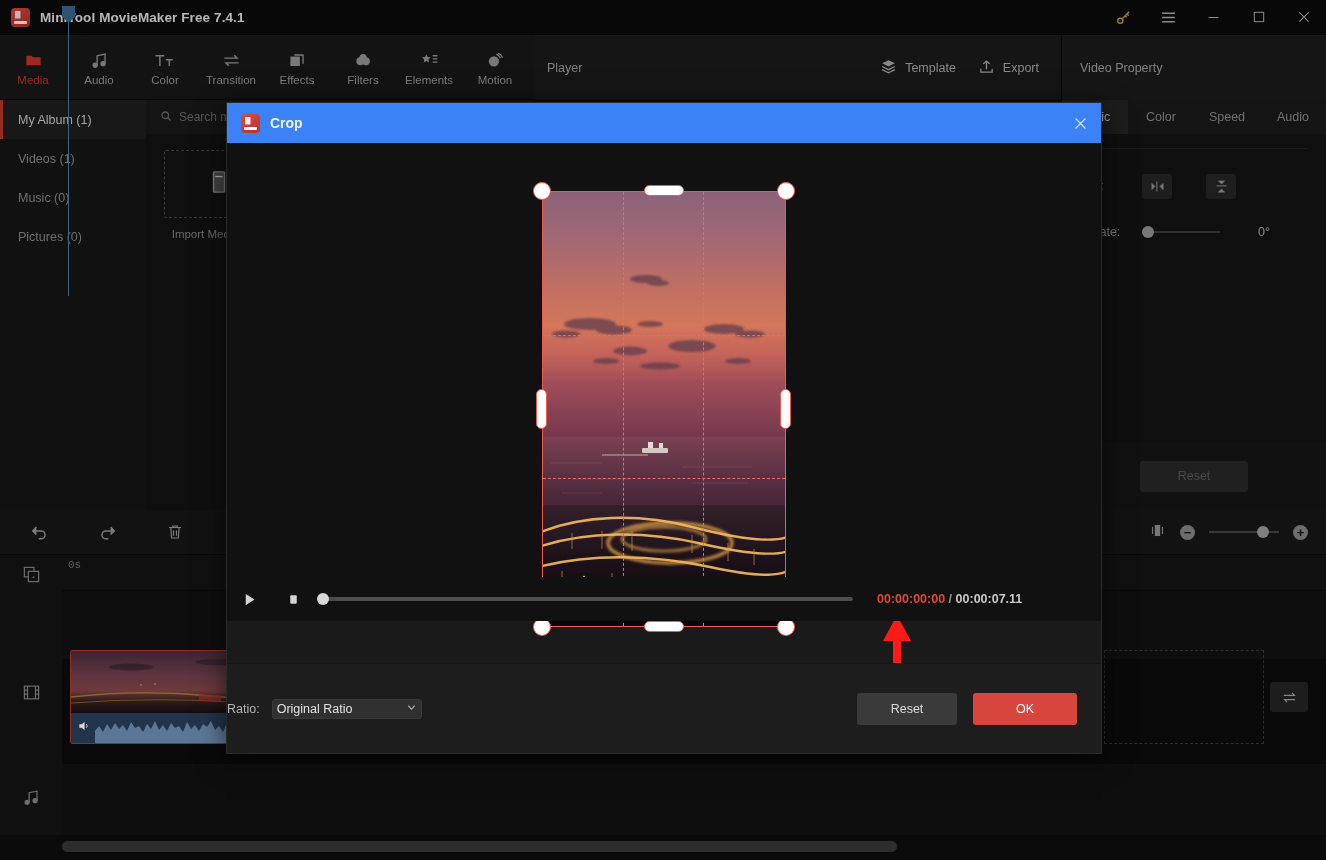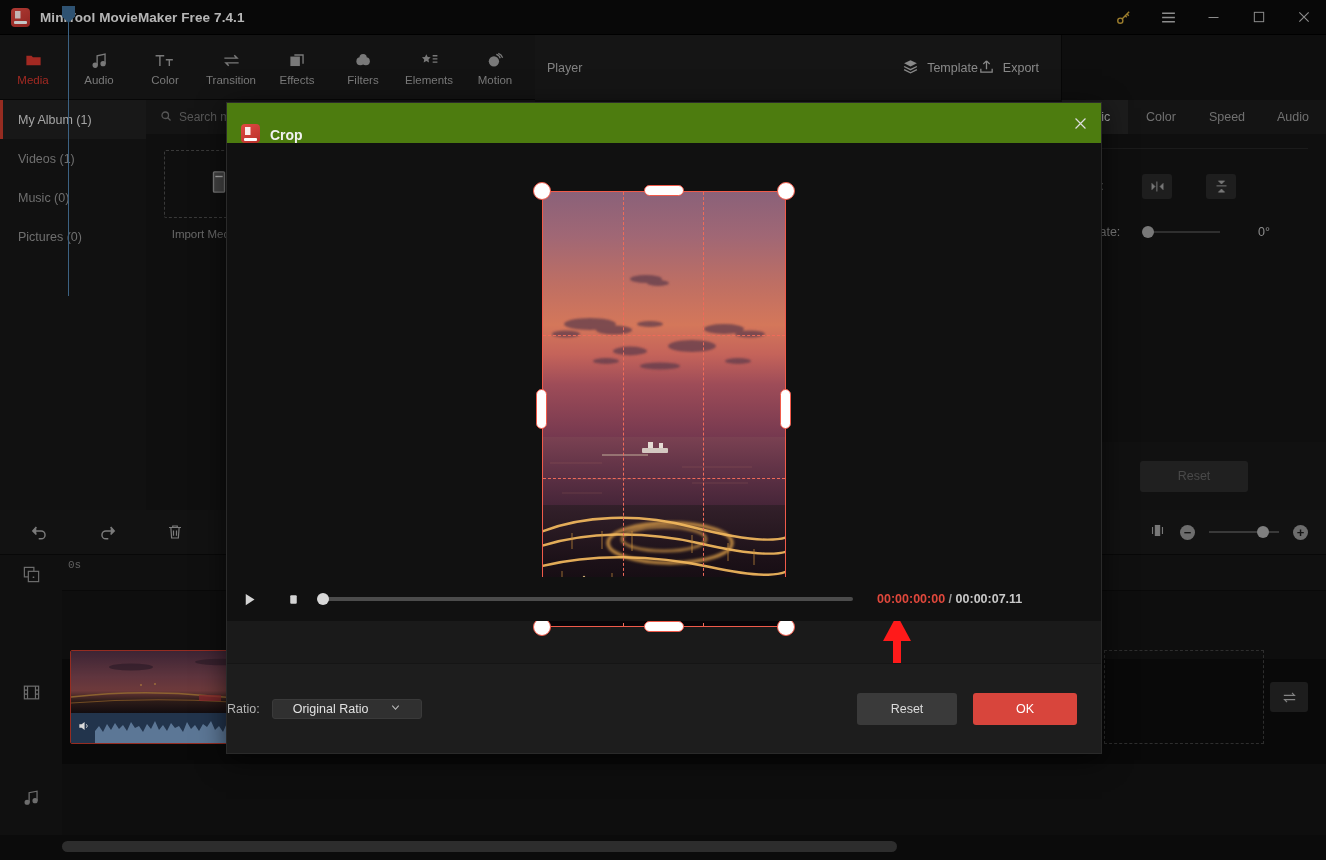--- a/index.html
+++ b/index.html
@@ -57,21 +57,21 @@
   .tool .ic { height: 21px; display:flex; align-items:center; justify-content:center; }
   .tool.active { color: #d0352c; }
 
   
   .player-head {
     position: absolute; left: 535px; top: 35px; width: 527px; height: 65px;
     background: #1c1c1c; display: flex; align-items: center;
     border-right: 1px solid #0a0a0a;
   }
   .player-label { margin-left: 12px; font-size: 12.5px; color: #a6a6a6; }
-  .ph-actions { margin-left: auto; display: flex; align-items: center; margin-right: 22px; }
+  .ph-actions { margin-left: auto; display: flex; align-items: center; gap: 22px; margin-right: 22px; }
   .ph-act { display: flex; align-items: center; gap: 8px; font-size: 12.5px; color: #b0b0b0; }
 
   
   .vp-head {
     position: absolute; left: 1062px; top: 35px; width: 264px; height: 65px;
     background: #1c1c1c; display: flex; align-items: center;
   }
   .vp-title { margin-left: 18px; font-size: 12.5px; color: #a6a6a6; }
 
   
@@ -200,21 +200,21 @@
     background: #262626; border-radius: 3px; display: flex; align-items: center; justify-content: center;
     color: #a9a9a9;
   }
 
   
   .modal {
     position: absolute; left: 226px; top: 102px; width: 876px; height: 652px;
     background: #1a1a1a; border: 1px solid #2a2a2a; box-shadow: 0 6px 26px rgba(0,0,0,.6);
   }
   .modal-head {
-    height: 40px; background: #4d7c0f; display: flex; align-items: flex-end; position: relative;
+    height: 40px; background: #3b82f6; display: flex; align-items: center; position: relative;
   }
   .modal-logo {
     width: 19px; height: 19px; margin-left: 14px; border-radius: 4px;
     background: linear-gradient(150deg,#e04a42 0%,#b8302b 100%); position: relative;
   }
   .modal-logo::before {
     content: ""; position: absolute; left: 4px; top: 3px; width: 10px; height: 8px;
     background: #fff; opacity: .9; clip-path: polygon(0 0, 55% 0, 55% 100%, 0 100%);
   }
   .modal-logo::after {
@@ -279,21 +279,21 @@
   .t-sep { color: #999; }
   .t-tot { color: #c9c9c9; }
 
   .modal-foot {
     position: absolute; left: 0; bottom: 0; width: 100%; height: 90px;
     background: #1d1d1d; display: flex; align-items: center; border-top: 1px solid #151515;
   }
   .ratio-label { font-size: 12.5px; color: #b5b5b5; }
   .ratio-sel {
     margin-left: 12px; width: 150px; height: 20px; background: #303030; border: 1px solid #3a3a3a;
-    border-radius: 3px; display: flex; align-items: center; padding: 0 20px;
+    border-radius: 3px; display: flex; align-items: center; padding: 0 4px;
     font-size: 12.5px; color: #e2e2e2;
   }
   .ratio-sel .chev { margin-left: auto; color: #c0c0c0; font-size: 10px; }
   .foot-right { margin-left: auto; display: flex; align-items: center; gap: 16px; margin-right: 24px; }
   .btn-reset {
     width: 100px; height: 32px; background: #3a3a3a; border-radius: 3px;
     display: flex; align-items: center; justify-content: center; font-size: 12.5px; color: #dcdcdc;
   }
   .btn-ok {
     width: 104px; height: 32px; background: #d8453c; border-radius: 3px;
@@ -438,20 +438,23 @@
           <svg width="17" height="17" viewBox="0 0 24 24" fill="none" stroke="currentColor" stroke-width="1.8">
             <path d="M12 16V4M12 4L7.5 8.5M12 4l4.5 4.5"></path>
               <path d="M4 15v5h16v-5"></path>
           </svg>
         </span>
         <span>Export</span>
       </div>
     </div>
   </div>
 
+  <div class="vp-head">
+    <div class="vp-title">Video Property</div>
+  </div>
 
   <div class="media-panel">
     <div class="albums">
       <div class="album-item active">
         <span>My Album (1)</span>
       </div>
       <div class="album-item">
         <span>Videos (1)</span>
       </div>
       <div class="album-item">

